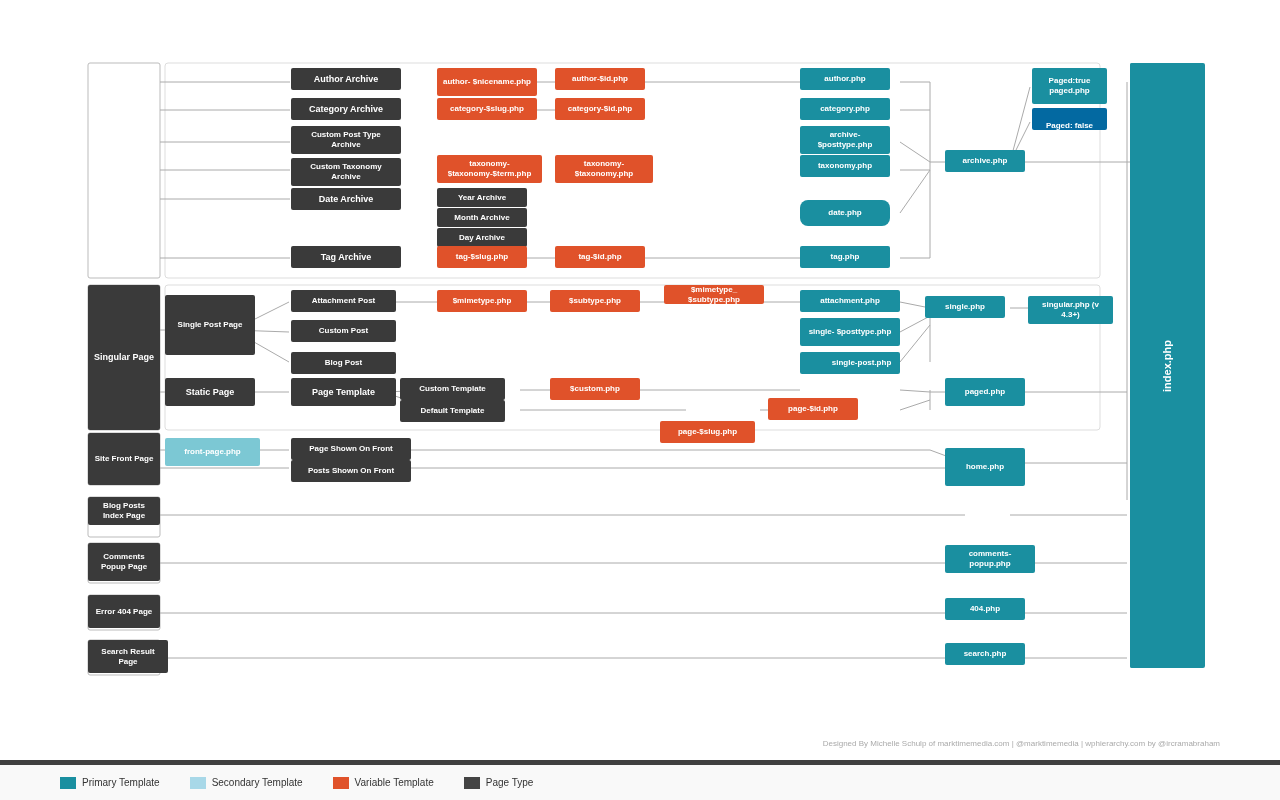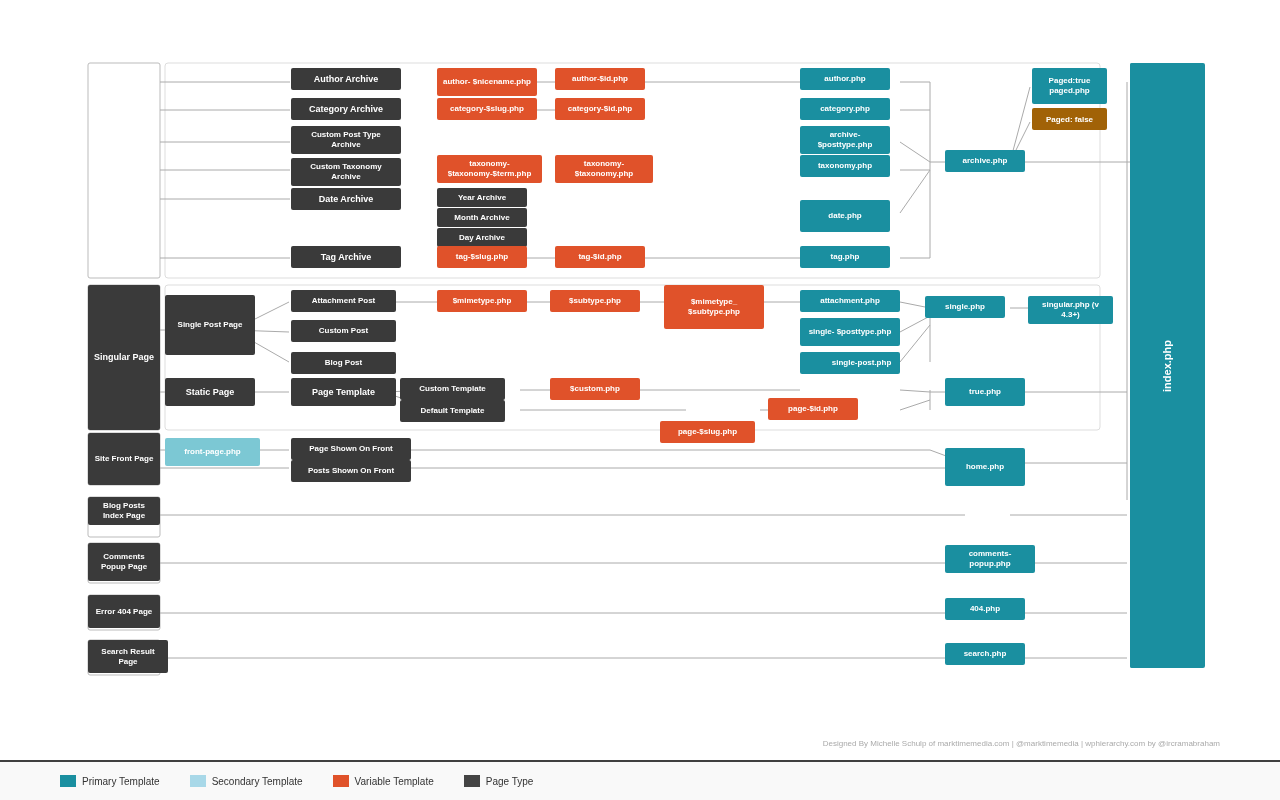--- a/index.html
+++ b/index.html
@@ -19,21 +19,21 @@
       height: 760px;
       background: white;
     }
     .legend {
       position: absolute;
       bottom: 0;
       left: 0;
       width: 1280px;
       height: 40px;
       background: #f9f9f9;
-      border-top: 2px solid #404040;
+      border-top: 5px solid #404040;
       display: flex;
       align-items: center;
       padding: 0 60px;
       gap: 30px;
     }
     .legend-item {
       display: flex;
       align-items: center;
       gap: 6px;
       font-size: 10px;
@@ -265,36 +265,36 @@
   <div class="node node-teal" style="left:800px;top:98px;width:90px;height:22px;font-size:8px;">
       <span>category.php</span>
     </div>
   <div class="node node-teal" style="left:800px;top:126px;width:90px;height:28px;font-size:8px;">
       <span>archive-
 $posttype.php</span>
     </div>
   <div class="node node-teal" style="left:800px;top:155px;width:90px;height:22px;font-size:8px;">
       <span>taxonomy.php</span>
     </div>
-  <div class="node node-teal" style="left:800px;top:200px;width:90px;height:32px;font-size:8px;">
+  <div class="node node-teal" style="left:800px;top:200px;width:90px;height:26px;font-size:8px;border-radius:8px;">
       <span>date.php</span>
     </div>
   <div class="node node-teal" style="left:800px;top:246px;width:90px;height:22px;font-size:8px;">
       <span>tag.php</span>
     </div>
 
   <div class="node node-teal" style="left:945px;top:150px;width:80px;height:22px;font-size:8px;">
       <span>archive.php</span>
     </div>
 
   <div class="node node-teal" style="left:1032px;top:68px;width:75px;height:36px;font-size:8px;">
       <span>Paged:true
 paged.php</span>
     </div>
-  <div style="position:absolute;left:1032px;top:108px;width:75px;height:22px;background:#a16207;border-radius:2px;display:flex;align-items:center;justify-content:center;">
+  <div style="position:absolute;left:1032px;top:108px;width:75px;height:22px;background:#0369a1;border-radius:2px;display:flex;align-items:flex-end;justify-content:center;">
     <span style="color:white;font-size:8px;font-weight:bold;">Paged: false</span>
   </div>
 
   <div class="node node-dark" style="left:88px;top:285px;width:72px;height:145px;">
     <span>Singular
 Page</span>
   </div>
 
   <div class="node node-dark" style="left:165px;top:295px;width:90px;height:60px;font-size:8px;">
       <span>Single Post Page</span>
@@ -322,21 +322,21 @@
   <div class="node node-dark" style="left:400px;top:400px;width:105px;height:22px;font-size:8px;">
       <span>Default Template</span>
     </div>
 
   <div class="node node-orange" style="left:437px;top:290px;width:90px;height:22px;font-size:8px;">
       <span>$mimetype.php</span>
     </div>
   <div class="node node-orange" style="left:550px;top:290px;width:90px;height:22px;font-size:8px;">
       <span>$subtype.php</span>
     </div>
-  <div class="node node-orange" style="left:664px;top:285px;width:100px;height:44px;font-size:8px;">
+  <div class="node node-orange" style="left:664px;top:285px;width:100px;height:19px;font-size:8px;">
       <span>$mimetype_
 $subtype.php</span>
     </div>
   <div class="node node-orange" style="left:550px;top:378px;width:90px;height:22px;font-size:8px;">
       <span>$custom.php</span>
     </div>
   <div class="node node-orange" style="left:660px;top:421px;width:95px;height:22px;font-size:8px;">
       <span>page-$slug.php</span>
     </div>
   <div class="node node-orange" style="left:768px;top:398px;width:90px;height:22px;font-size:8px;">
@@ -357,21 +357,21 @@
   <div class="node node-teal" style="left:925px;top:296px;width:80px;height:22px;font-size:8px;">
       <span>single.php</span>
     </div>
 
   <div class="node node-teal" style="left:1028px;top:296px;width:85px;height:28px;font-size:8px;">
       <span>singular.php
 (v 4.3+)</span>
     </div>
 
   <div class="node node-teal" style="left:945px;top:378px;width:80px;height:28px;font-size:8px;">
-      <span>true.php</span>
+      <span>paged.php</span>
     </div>
 
   <div class="node node-dark" style="left:88px;top:433px;width:72px;height:52px;font-size:8px;">
       <span>Site Front
 Page</span>
     </div>
 
   <div class="node node-light-teal" style="left:165px;top:438px;width:95px;height:28px;font-size:8px;">
       <span>front-page.php</span>
     </div>

